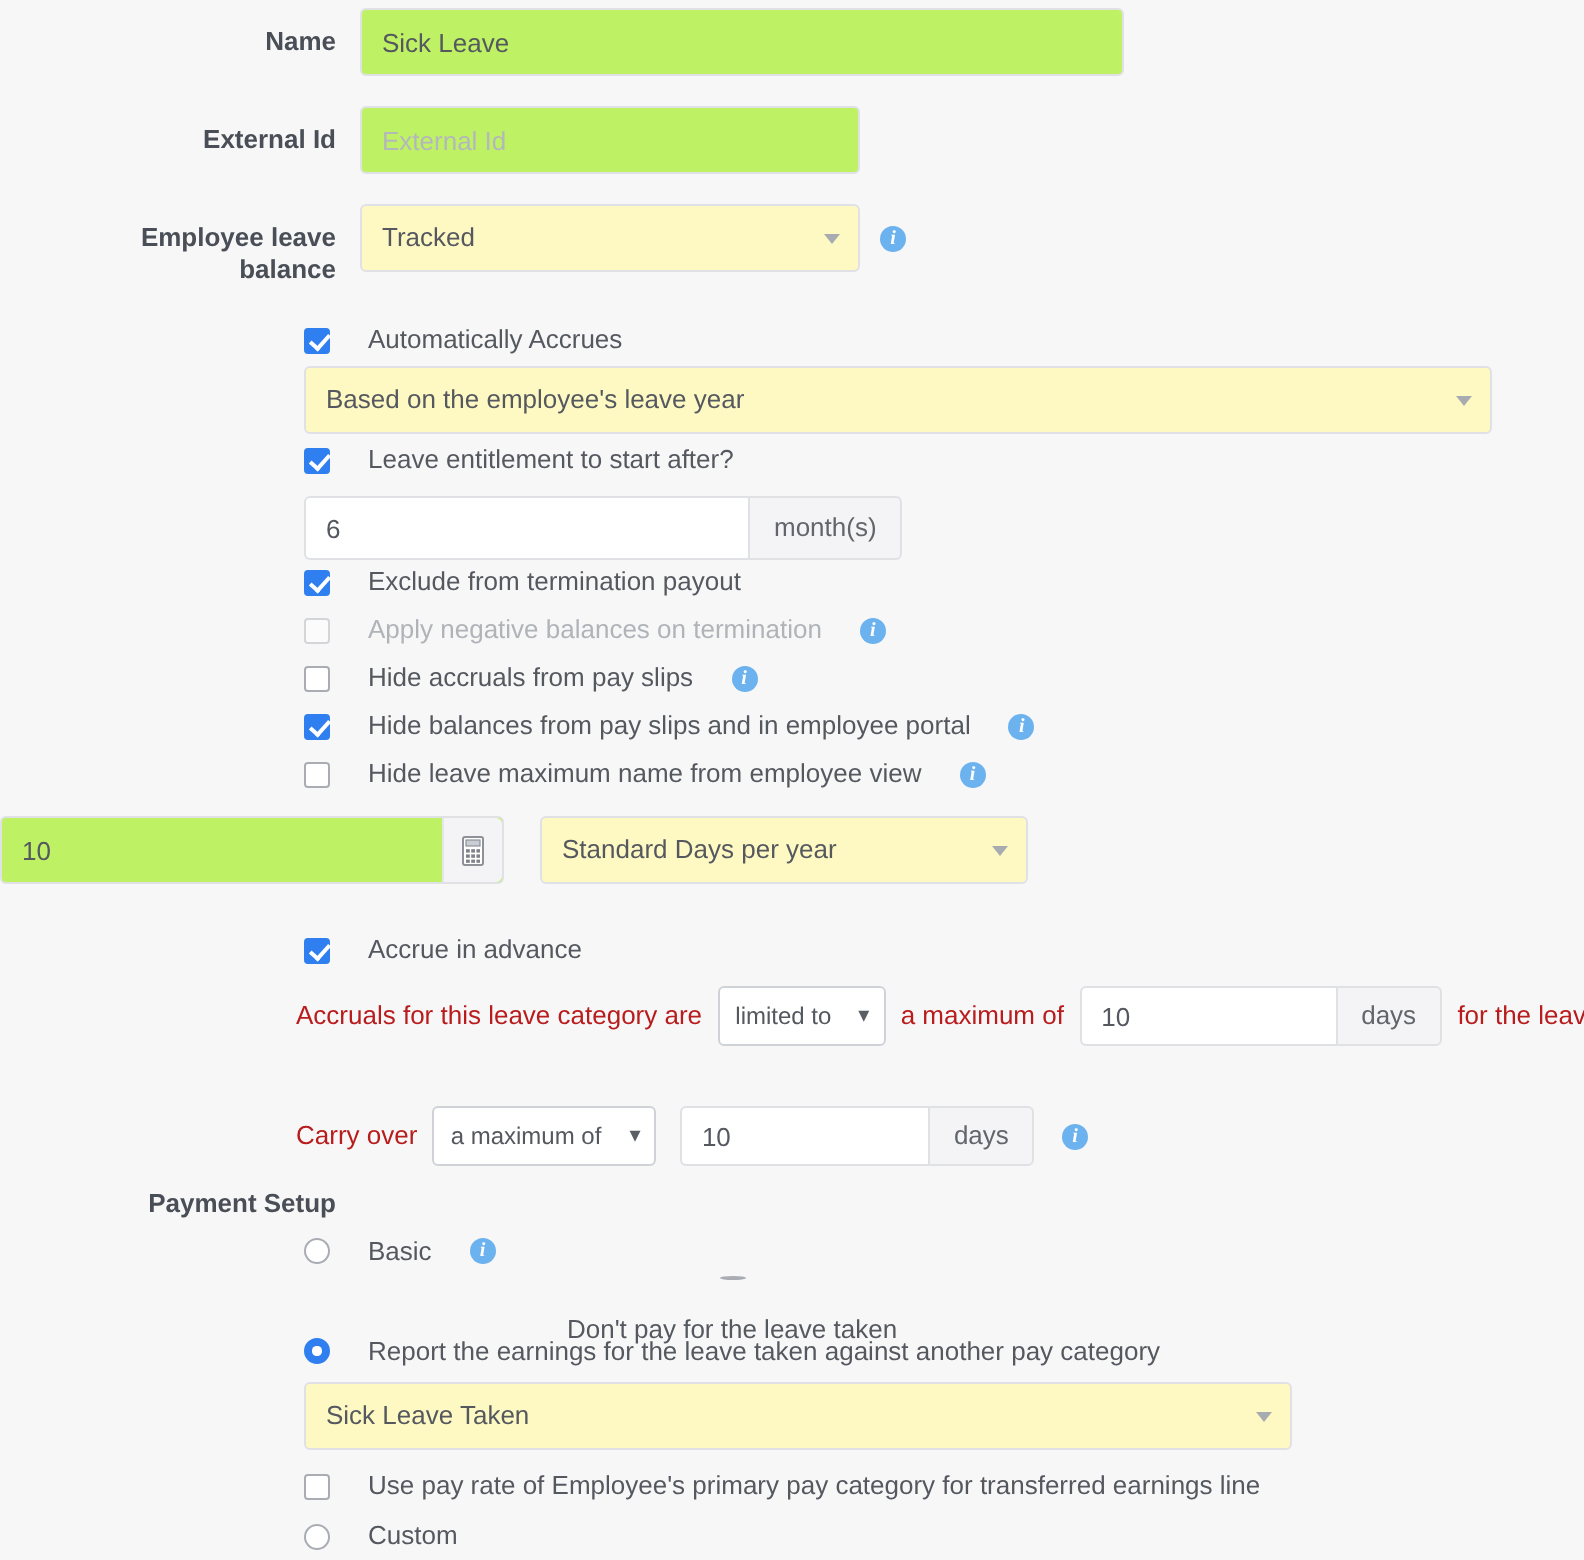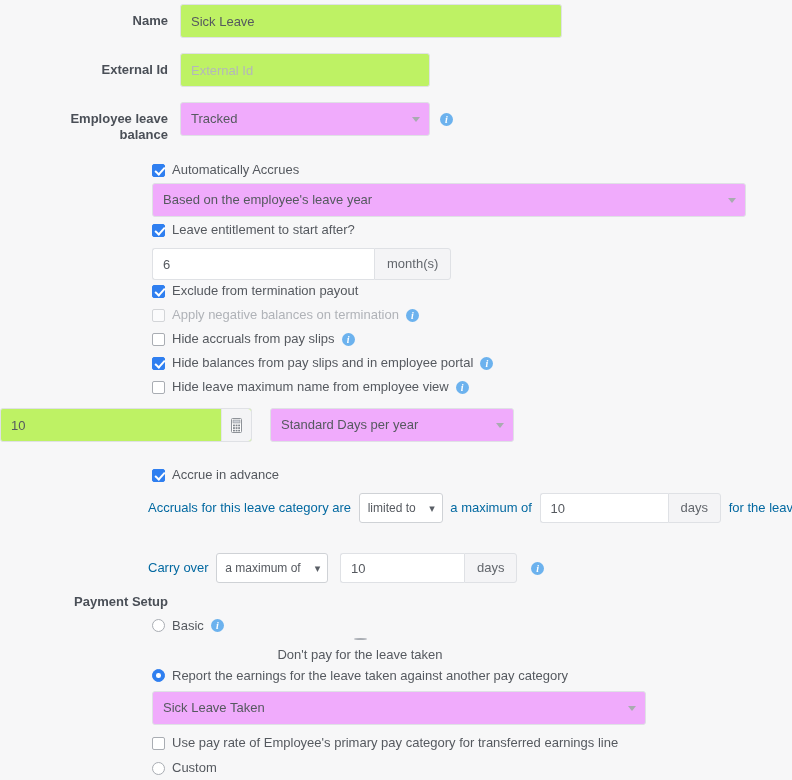--- a/index.html
+++ b/index.html
@@ -42,21 +42,21 @@
     outline: none;
   }
   .inp::placeholder { color: #b4b7bb; }
 
   
   .sel {
     position: relative;
     height: 34px;
     border: 1px solid #dfe1e5;
     border-radius: 3px;
-    background: #f0abfc;
+    background: #fef9c3;
     color: #55595f;
     font-size: 13px;
     line-height: 32px;
     padding: 0 26px 0 10px;
     white-space: nowrap;
     overflow: hidden;
   }
   .sel .caret {
     position: absolute;
     right: 9px; top: 50%;
@@ -147,21 +147,21 @@
   .rd.on .circ::after {
     content: "";
     position: absolute;
     left: 3.2px; top: 3.2px;
     width: 4.6px; height: 4.6px;
     border-radius: 50%;
     background: #ffffff;
   }
 
   
-  .opt { display: flex; align-items: center; gap: 7px; height: 22px; }
+  .opt { display: flex; align-items: center; gap: 19px; height: 22px; }
   .opt .txt { font-size: 13px; color: #55595f; line-height: 16px; }
   .opt .txt.dim { color: #b0b3b8; }
 
   
   .info {
     display: inline-block;
     width: 13px; height: 13px;
     border-radius: 50%;
     background: #6cb2ee;
     color: #ffffff;
@@ -180,21 +180,21 @@
     position: absolute;
     right: 1px; top: 1px;
     width: 30px; height: 32px;
     background: #f4f4f6;
     border-left: 1px solid #e4e6e9;
     border-radius: 0 3px 3px 0;
     display: flex; align-items: center; justify-content: center;
   }
 
   .inline { display: inline-block; vertical-align: middle; }
-  .sentence { font-size: 13px; color: #0369a1; line-height: 30px; }
+  .sentence { font-size: 13px; color: #b91c1c; line-height: 30px; }
 </style>
 </head>
 <body>
 
 <div class="page">
 
   <div class="row" style="position:absolute;left:0;top:4px;width:540px;">
     <div class="lbl" style="padding-top:9px;">Name</div>
     <div class="ctl">
       <input class="inp" style="width: 382px;" value="Sick Leave">

